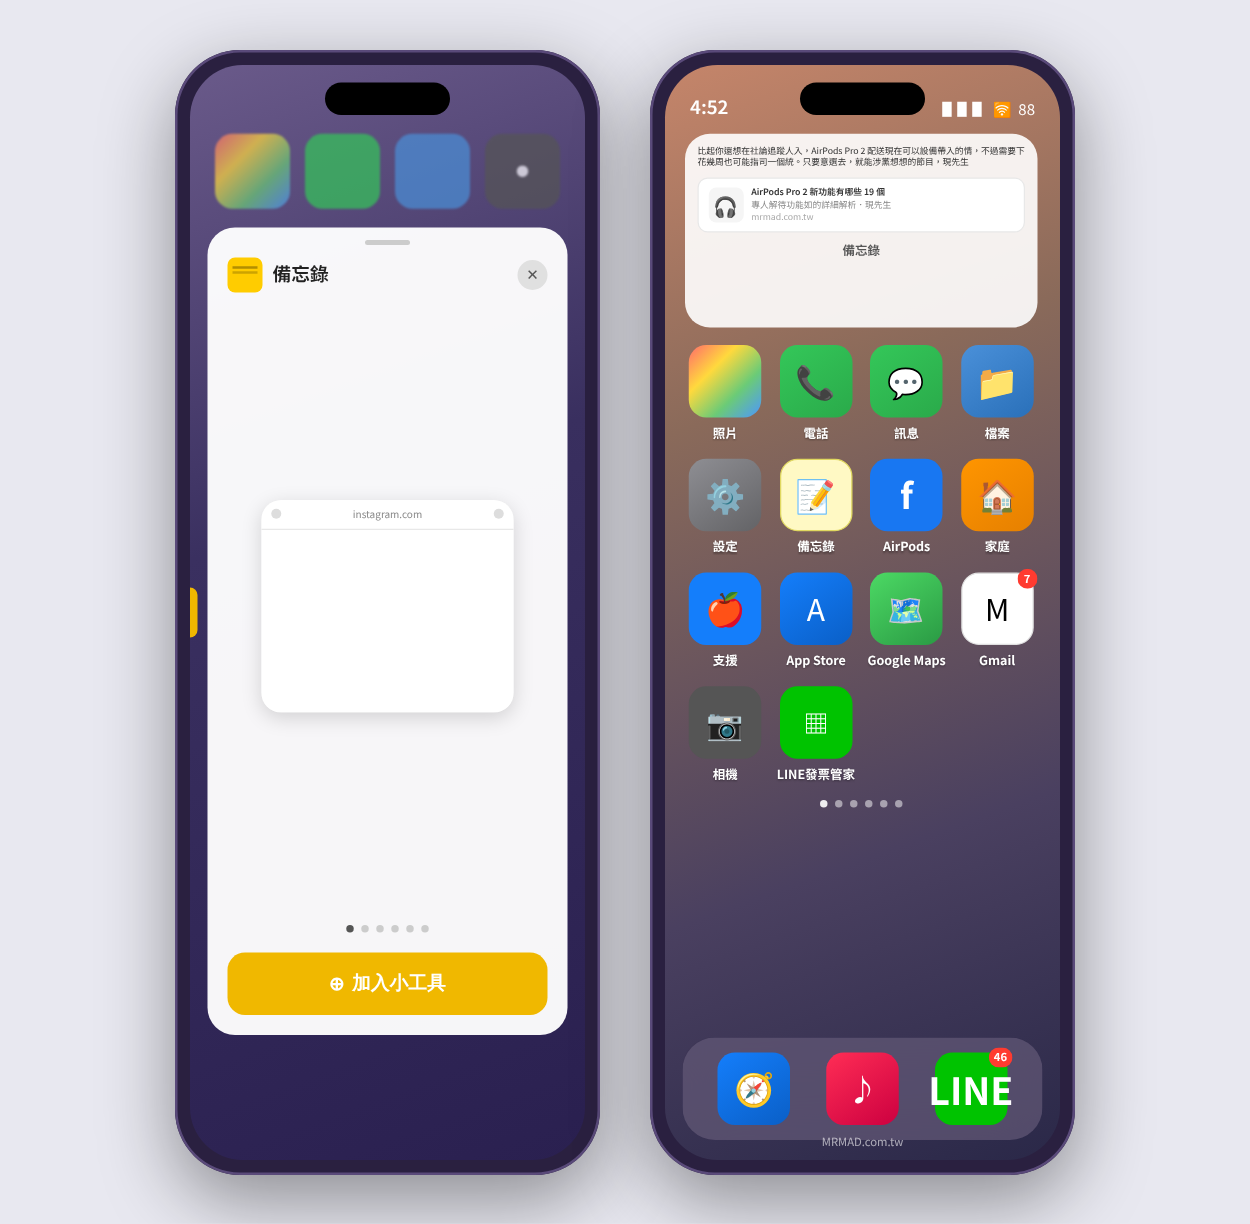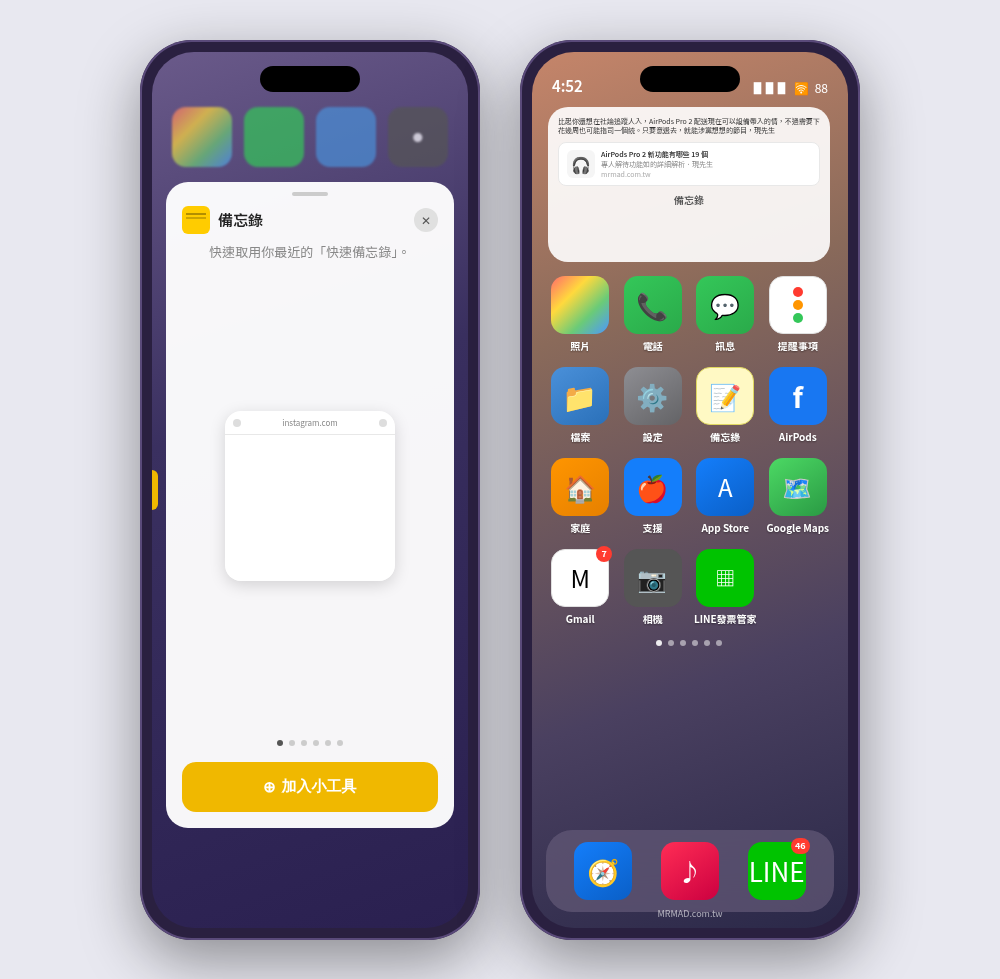--- a/index.html
+++ b/index.html
@@ -156,21 +156,21 @@
     
     .widget-preview-area {
       flex: 1;
       display: flex;
       align-items: center;
       justify-content: center;
       padding: 16px;
     }
 
     .widget-card {
-      width: 170px;
+      width: 202px;
       height: 170px;
       background: #f0f0f0;
       border-radius: 16px;
       position: relative;
       box-shadow: 0 4px 16px rgba(0,0,0,0.15);
       overflow: hidden;
       display: flex;
       flex-direction: column;
     }
 
@@ -520,21 +520,20 @@
 
     <div class="widget-overlay">
       <div class="overlay-handle"></div>
 
       <div class="overlay-header">
         <div class="notes-icon-sm"></div>
         <span class="overlay-title-text">備忘錄</span>
         <div class="overlay-close">✕</div>
       </div>
 
-      <div class="overlay-sub-title">快速取用你最近的「快速備忘錄」。</div>
 
       <div class="widget-preview-area">
         <div class="widget-card">
           <div class="widget-card-topbar">
             <div class="widget-close-btn"></div>
             <span class="widget-url-text">instagram.com</span>
             <div style="width:8px;height:8px;border-radius:50%;background:#ddd;"></div>
           </div>
           <div class="widget-card-body"></div>
         </div>
@@ -606,30 +605,20 @@
           <span class="app-label">電話</span>
         </div>
 
         <div class="app-item">
           <div class="app-icon icon-messages">
             <span style="color:#fff;font-size:24px;">💬</span>
           </div>
           <span class="app-label">訊息</span>
         </div>
 
-        <div class="app-item">
-          <div class="app-icon icon-reminders">
-            <div class="reminders-dots">
-              <div class="rem-dot" style="background:#ff3b30;"></div>
-              <div class="rem-dot" style="background:#ff9500;"></div>
-              <div class="rem-dot" style="background:#34c759;"></div>
-            </div>
-          </div>
-          <span class="app-label">提醒事項</span>
-        </div>
 
         <div class="app-item">
           <div class="app-icon icon-files">
             <span style="color:#fff;font-size:28px;">📁</span>
           </div>
           <span class="app-label">檔案</span>
         </div>
 
         <div class="app-item">
           <div class="app-icon icon-settings">
@@ -726,21 +715,21 @@
 
       <div class="app-item">
         <div class="app-icon icon-music">
           <span style="color:#fff;font-size:24px;">♪</span>
         </div>
       </div>
 
       <div class="app-item">
         <div class="app-icon icon-line">
           <div class="badge">46</div>
-          <span style="color:#fff;font-size:26px;font-weight:400;">LINE</span>
+          <span style="color:#fff;font-size:30px;font-weight:700;">LINE</span>
         </div>
       </div>
 
     </div>
 
     <div class="watermark">MRMAD.com.tw</div>
 
   </div>
 </div>
 

